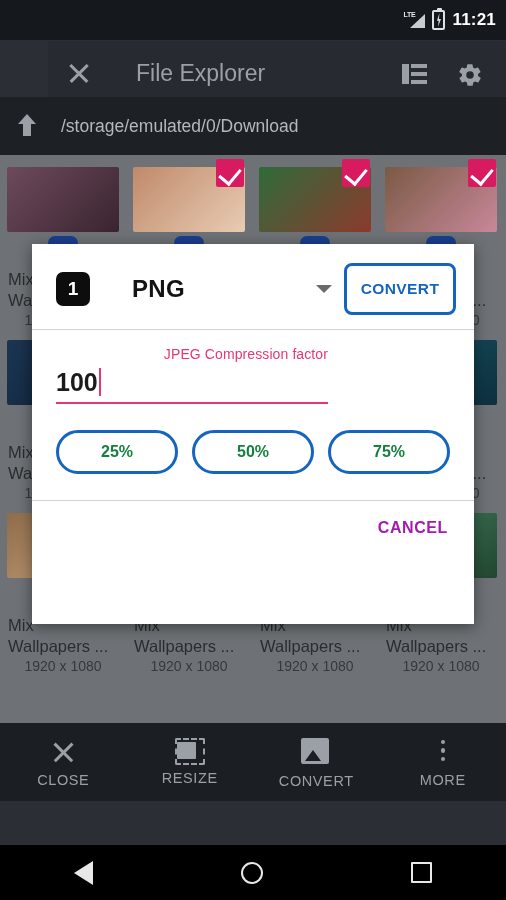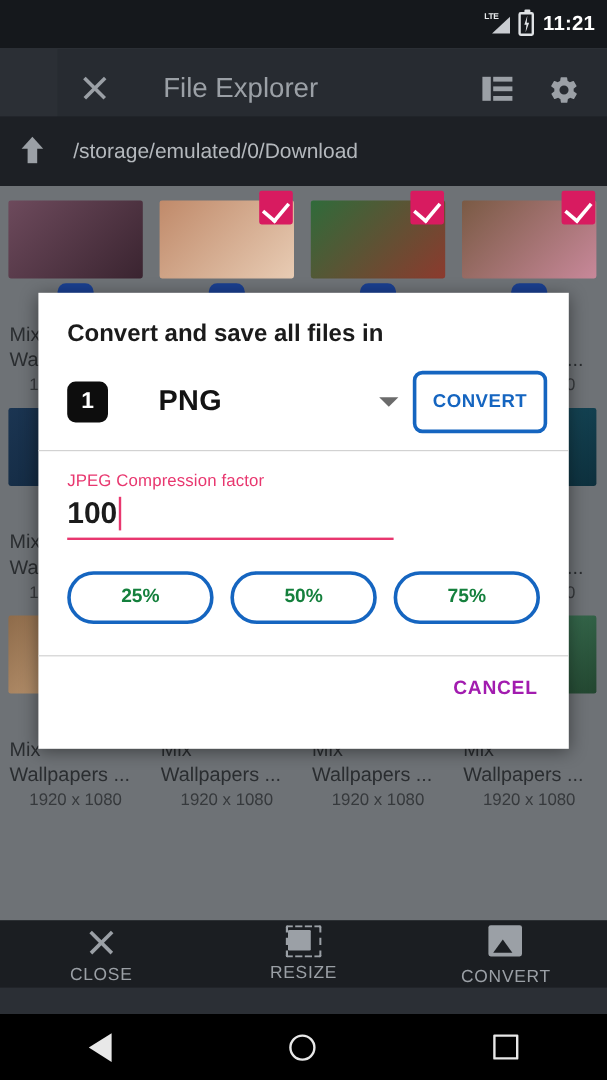--- a/index.html
+++ b/index.html
@@ -150,22 +150,22 @@
   .fname {
     font-size: 16.5px; color: #2a2d30; line-height: 21px;
     text-align: left; padding-left: 4px; margin-top: 3px;
   }
   .fdim {
     font-size: 14px; color: #36393c; text-align: center; margin-top: 1px;
   }
 
   
   #bottom-bar {
-    position: absolute; top: 767px; left: 0;
-    width: 506px; height: 56px;
+    position: absolute; top: 723px; left: 0;
+    width: 506px; height: 78px;
     background: #1b1e22;
     display: flex; align-items: center; justify-content: space-around;
   }
   .bb-item {
     width: 94px; text-align: center; position: relative;
     color: #9ba0a6;
   }
   .bb-icon {
     height: 30px; position: relative; margin: 0 auto 5px;
     width: 30px;
@@ -256,21 +256,21 @@
     display: flex; align-items: center; justify-content: center;
     background: #fff;
   }
   #convert-btn { width: 112px; height: 52px; }
   .hr { height: 1px; background: #d2d2d2; }
   #hr-1 { margin: 12px 0 0 0; }
   #compress-row {
     display: flex; align-items: flex-start;
     margin: 16px 18px 0 24px;
   }
-  #compress-field { width: 272px; }
+  #compress-field { width: 272px; text-align: right; }
   #compress-label {
     font-size: 14px; color: #e8376f; letter-spacing: 0.1px;
   }
   #compress-value-wrap {
     position: relative; height: 42px;
     border-bottom: 2px solid #e8376f; width: 272px;
     display: flex; align-items: center;
   }
   #compress-value {
     font-size: 25px; color: #1b1b1b; font-weight: bold;
@@ -418,21 +418,20 @@
         <div class="cell">
           <div class="thumb" style="background: linear-gradient(135deg, rgb(74, 142, 107), rgb(34, 69, 47));"></div>
           <div class="type-badge">jpg</div>
           <div class="fname">Mix<br>Wallpapers ...</div>
           <div class="fdim">1920 x 1080</div>
         </div>
       </div>
     </div>
 
   <div id="dialog">
-    <div id="dialog-title">Convert and save all files in</div>
 
     <div id="convert-row">
       <div id="format-badge">1</div>
       <div id="format-value">PNG</div>
       <div id="format-caret"></div>
       <div id="convert-btn" class="btn-outline">CONVERT</div>
     </div>
 
     <div class="hr" id="hr-1"></div>
 
@@ -467,20 +466,28 @@
     <div class="bb-item">
       <div class="bb-icon bb-resize"></div>
       <div class="bb-label">RESIZE</div>
     </div>
     <div class="bb-item">
       <div class="bb-icon">
           <div class="bb-convert"></div>
         </div>
       <div class="bb-label">CONVERT</div>
     </div>
+    <div class="bb-item">
+      <div class="bb-icon bb-dots">
+          <i></i>
+          <i></i>
+          <i></i>
+        </div>
+      <div class="bb-label">MORE</div>
+    </div>
   </div>
 
   <div id="nav-bar">
     <div id="nav-back"></div>
     <div id="nav-home"></div>
     <div id="nav-recent"></div>
   </div>
 
 </div>
 

